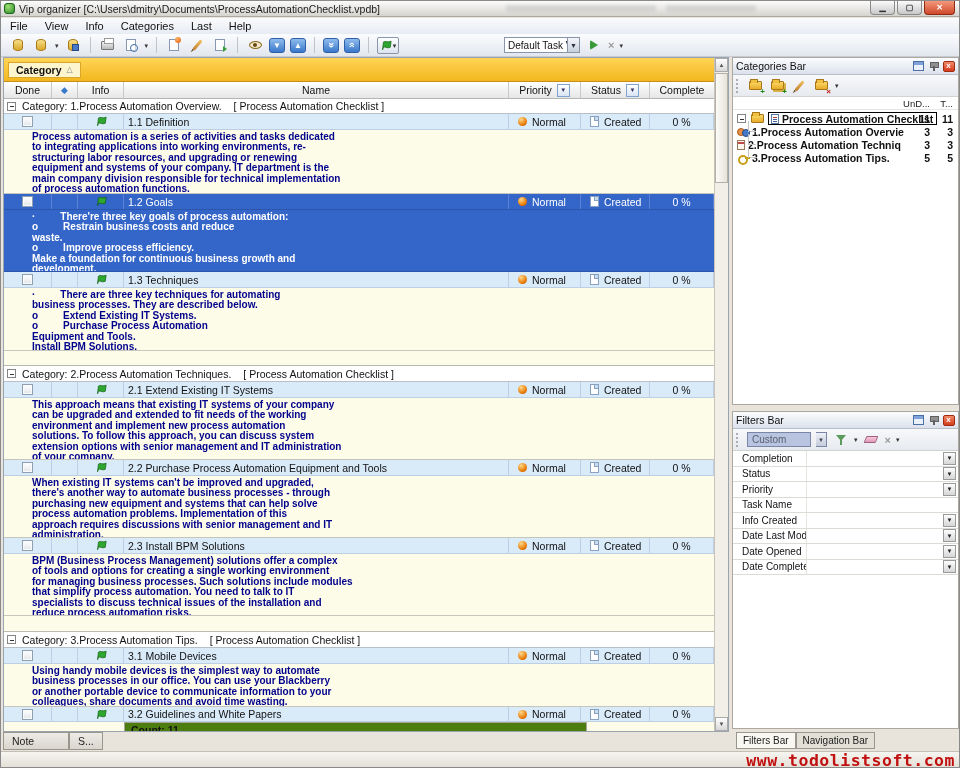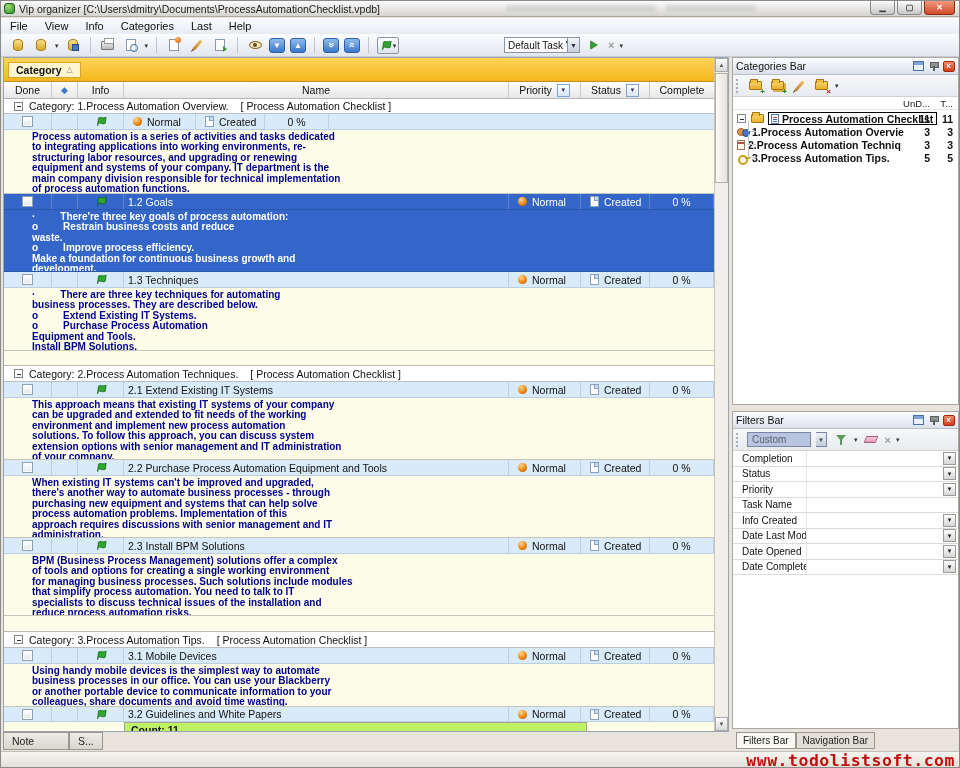--- a/index.html
+++ b/index.html
@@ -56,21 +56,21 @@
 .group-bar{height:24px;background:linear-gradient(#FFD457,#F2B71D);border-bottom:1px solid #C8901A;display:flex;align-items:center;padding-left:4px;flex:0 0 auto}
 .group-chip{background:#FDF5CE;border:1px solid #D9A62A;height:16px;display:flex;align-items:center;padding:0 7px;font-size:10.5px;font-weight:bold;gap:5px;color:#111}
 .sort-tri{font-size:8px;color:#8A8A8A;font-weight:normal}
 
 .col-header{height:17px;display:flex;background:linear-gradient(#FFFFFF,#E6E6E6);border-bottom:1px solid #B5B5B5;font-size:10.5px;font-weight:normal;color:#111;flex:0 0 auto}
 .hc{display:flex;align-items:center;justify-content:center;border-right:1px solid #C9C9C9;height:100%}
 .w-done{width:48px}.w-attach{width:26px}.w-info{width:46px}.w-name{width:385px}.w-prio{width:72px}.w-status{width:69px}.w-comp{width:64px;border-right:none}
 .hdr-dd{width:13px;height:13px;border:1px solid #7FA3CC;background:linear-gradient(#FFF,#D8E4F2);font-size:6px;color:#336;display:flex;align-items:center;justify-content:center;margin-left:5px}
 .diamond{color:#3A78C8;font-size:9px}
 
-.cat-row{height:15px;background:#fff;border-bottom:1px solid #B9BFC7;display:flex;align-items:center;font-size:10.5px;color:#111;padding-left:10px;flex:0 0 auto}
+.cat-row{height:15px;background:#fff;border-bottom:1px solid #B9BFC7;display:flex;align-items:center;font-size:10.5px;color:#111;padding-left:3px;flex:0 0 auto}
 .expander{width:9px;height:9px;border:1px solid #848484;background:#fff;position:relative;margin-right:6px;flex:0 0 auto}
 .expander::after{content:"";position:absolute;left:1.5px;top:3.5px;width:4px;height:1px;background:#333}
 .cat-ref{margin-left:12px}
 
 .task-row{height:16px;display:flex;font-size:10.5px;background:#D9EAF9;border-bottom:1px solid #BCCFE4;color:#111;flex:0 0 auto}
 .tc{display:flex;align-items:center;border-right:1px solid #BCCFE4;height:100%}
 .tc.cjc{justify-content:center}
 .tc.name{padding-left:4px}
 .checkbox{width:11px;height:11px;border:1px solid #90A0B0;background:linear-gradient(#FFF,#E2E6EA);box-shadow:inset 0 0 0 1px #FAFBFC}
 .prio-ball{width:9px;height:9px;border-radius:50%;background:radial-gradient(circle at 35% 28%,#FFD88A,#E87800 65%,#A84A00);margin:0 5px 0 9px;flex:0 0 auto}
@@ -80,21 +80,21 @@
 .task-row.sel .tc{border-right-color:#5A82D4}
 
 .desc-row{background:#FDFCE9;border-bottom:1px solid #C6C6BE;padding:2px 0 0 28px;flex:0 0 auto;overflow:hidden}
 .desc-text{width:345px;font-size:10px;font-weight:bold;color:#00008C;line-height:10.4px;white-space:pre-wrap}
 .desc-row.sel{background:#3465C8;border-bottom-color:#2B56AC}
 .desc-row.sel .desc-text{color:#fff}
 .h64{height:64px}.h62{height:62px}.h63{height:63px}.h43{height:43px}
 .spacer-row{background:#FDFCE9;border-bottom:1px solid #B9B9B3;height:15px;flex:0 0 auto}
 .spacer-row.h16{height:16px}
 .count-row{background:#FDFCE9;height:15px;display:flex;flex:0 0 auto}
-.count-box{margin-left:120px;width:463px;background:#bef264;border:1px solid #A8A49C;font-size:10.5px;font-weight:bold;color:#111;display:flex;align-items:center;padding-left:6px}
+.count-box{margin-left:120px;width:463px;background:#4d7c0f;border:1px solid #A8A49C;font-size:10.5px;font-weight:bold;color:#111;display:flex;align-items:center;padding-left:6px}
 
 
 .panel{position:absolute;left:731px;width:227px;border:1px solid #ACA8A0;background:#fff;display:flex;flex-direction:column}
 .p-cats{top:56px;height:348px}
 .p-filters{top:410px;height:318px}
 .bar-header{height:17px;background:linear-gradient(#FBFCFE,#DBE1EC);border-bottom:1px solid #B9BFC9;display:flex;align-items:center;padding:0 3px;font-size:10.5px;color:#111;flex:0 0 auto}
 .bar-title{flex:1}
 .bar-ico{width:13px;height:12px;margin-left:2px;display:flex;align-items:center;justify-content:center}
 .ico-win{width:11px;height:10px;border:1px solid #4A6FA5;background:#EAF1FB;position:relative}
 .ico-win::before{content:"";position:absolute;left:0;top:0;right:0;height:3px;background:#7FA3D8}
@@ -275,20 +275,21 @@
     <div class="task-row">
       <span class="tc cjc w-done">
           <span class="checkbox"></span>
         </span>
       <span class="tc w-attach"></span>
       <span class="tc cjc w-info">
           <svg class="flag" viewBox="0 0 14 12">
             <path d="M3 11 L4 2 C6 0 9 3 13 1 L12 8 C9 10 6 7 4 8 Z" fill="#2FA62F" stroke="#0C5E0C" stroke-width="0.8"></path>
           </svg>
         </span>
+      <span class="tc name w-name">1.1 Definition</span>
       <span class="tc w-prio">
           <span class="prio-ball"></span>
           <span>Normal</span>
         </span>
       <span class="tc w-status">
           <span class="stat-page"></span>
           <span>Created</span>
         </span>
       <span class="tc cjc w-comp">0 %</span>
     </div>

